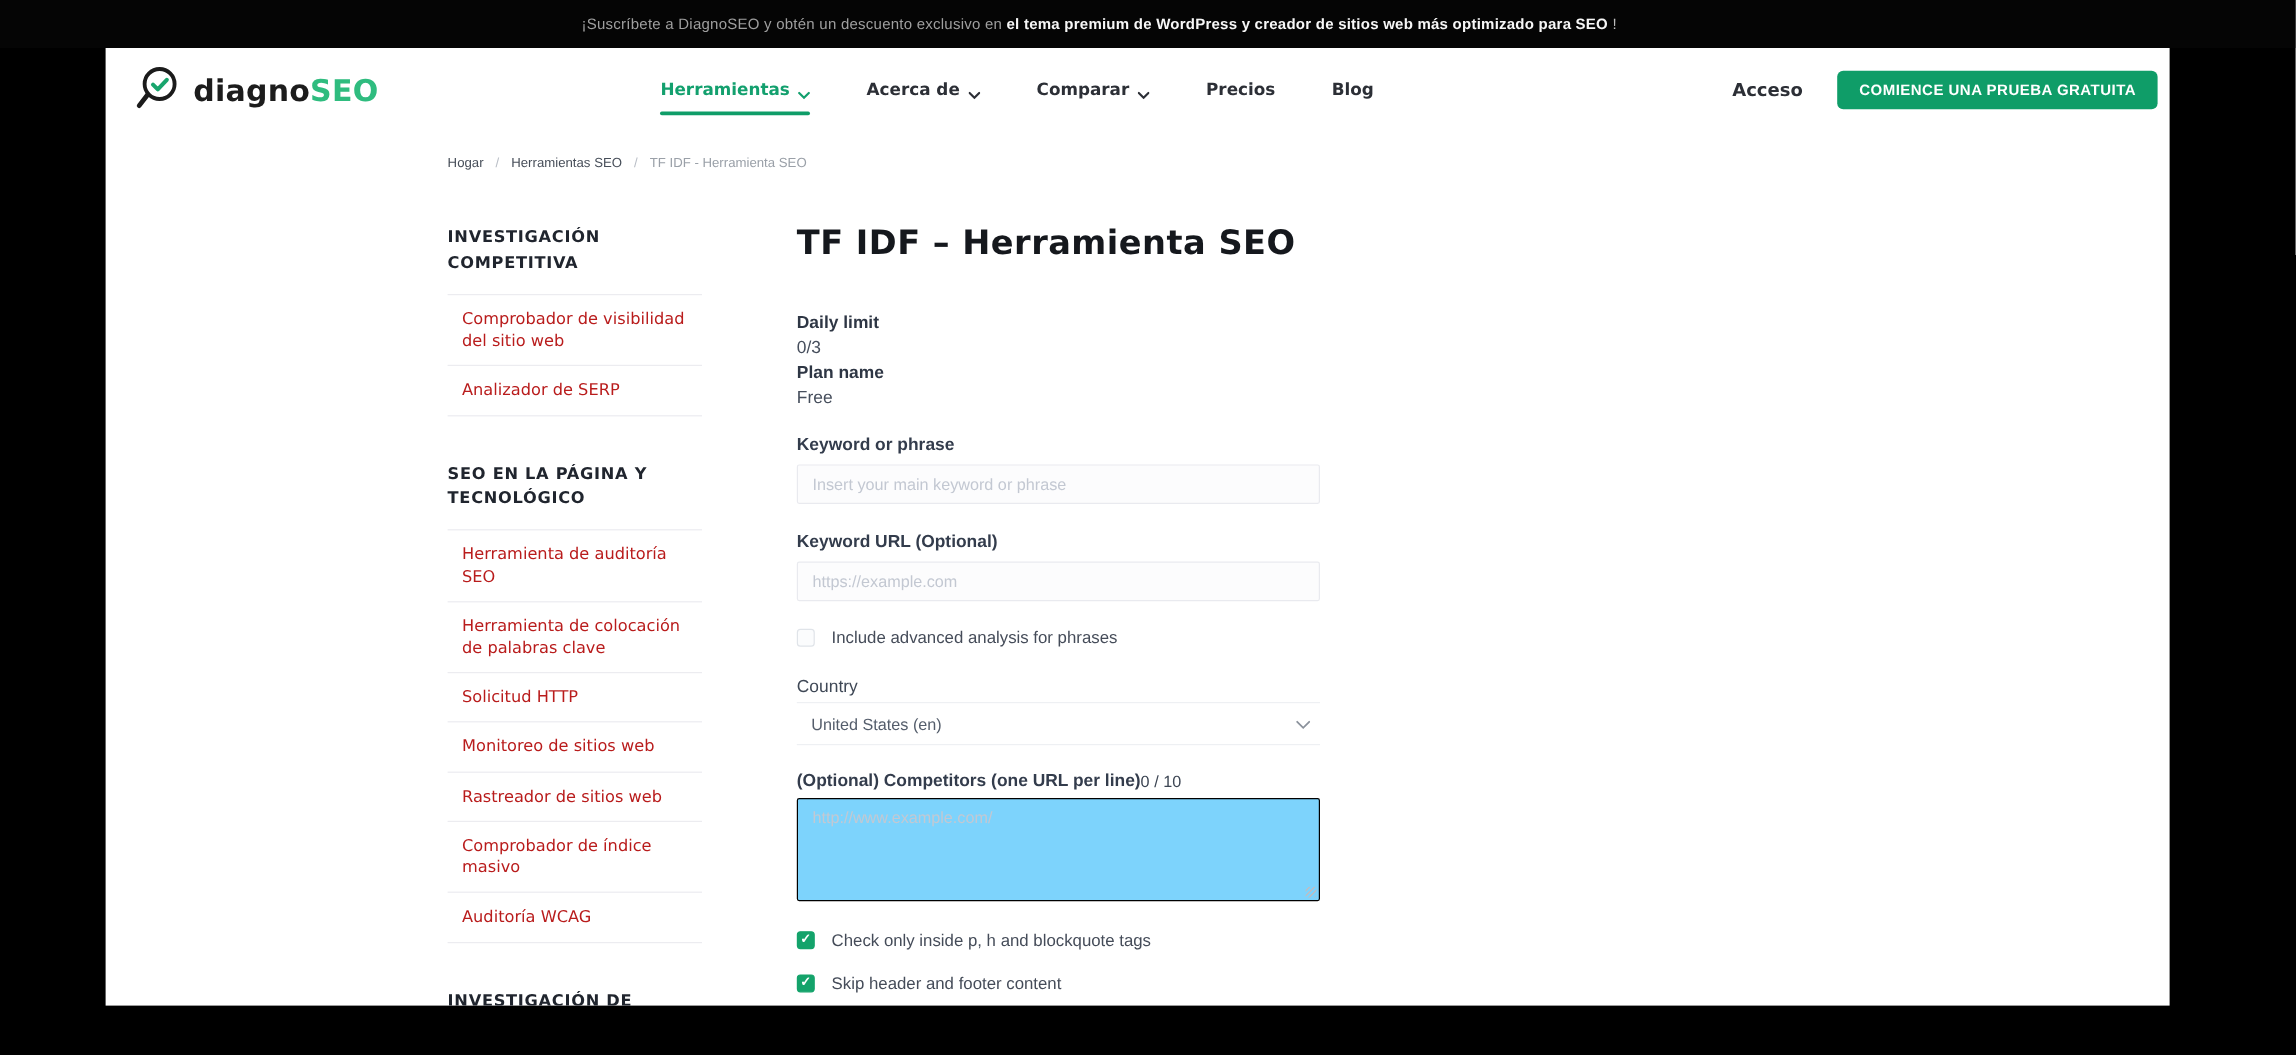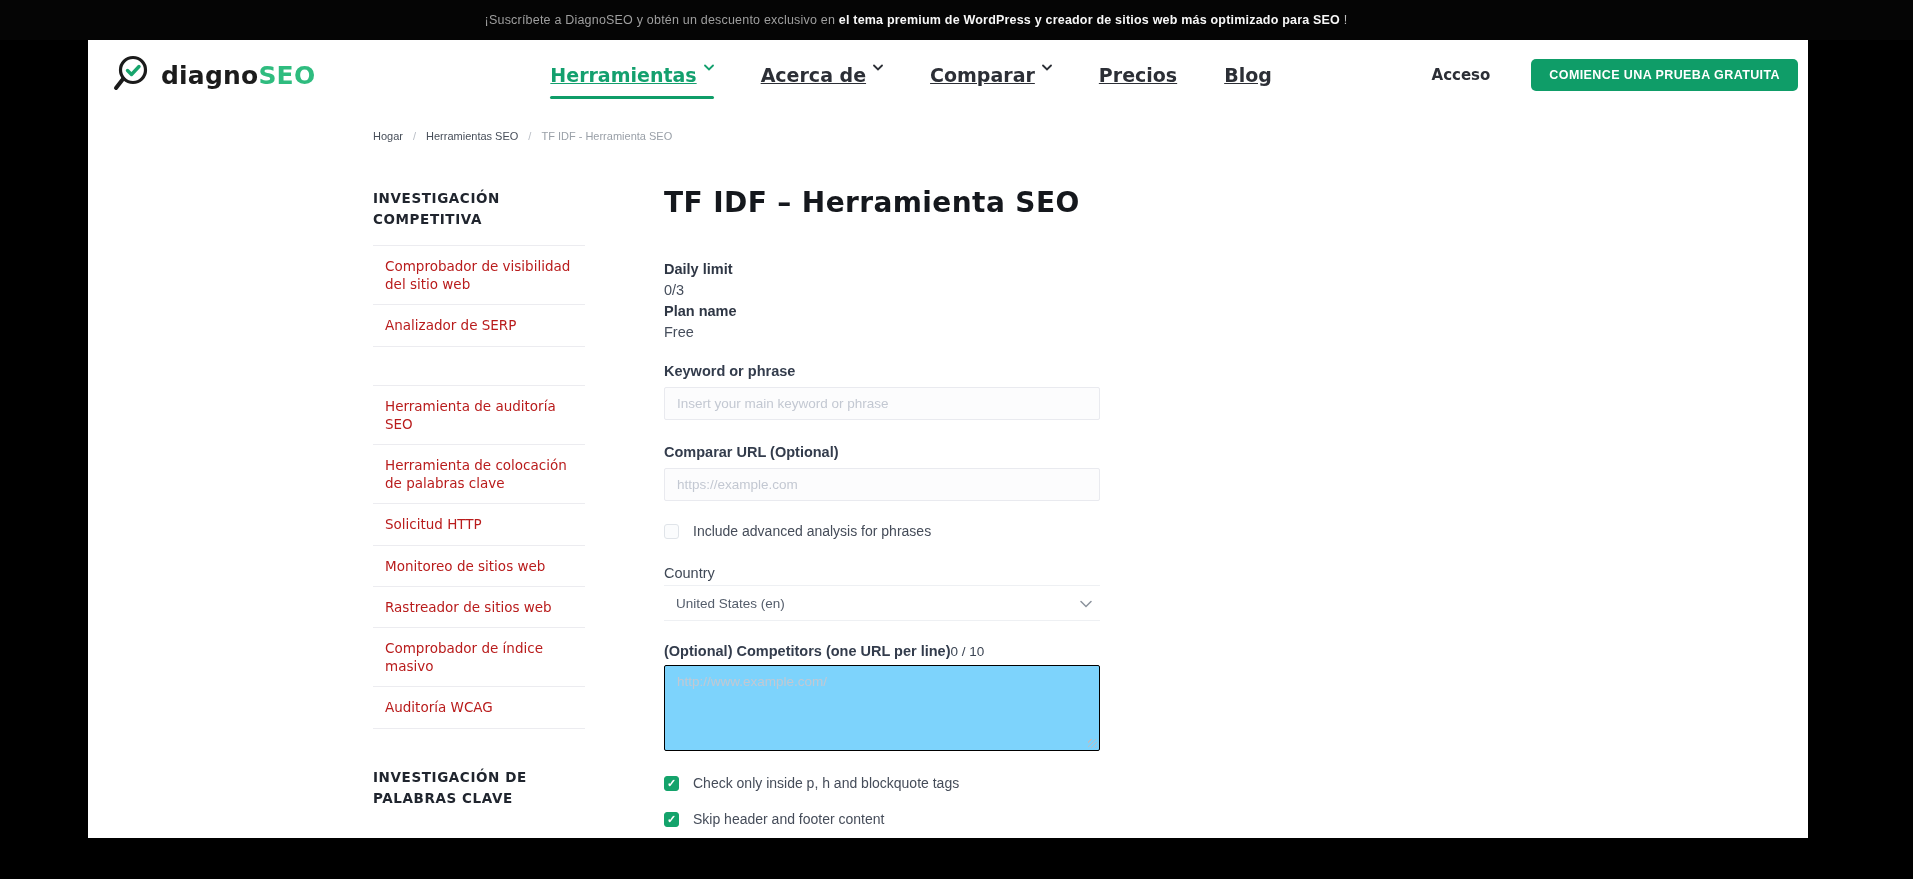--- a/index.html
+++ b/index.html
@@ -16,26 +16,26 @@
   
   .page { position:absolute; left:88px; top:40px; width:1720px; height:798px; background:#fff; overflow:hidden; }
 
   
   .site-header { display:flex; align-items:center; height:64px; padding:6px 10px 0 24px; }
   .logo { display:flex; align-items:center; gap:9px; cursor:pointer; }
   .logo-text { font-family:"DejaVu Sans", sans-serif; font-size:25px; font-weight:bold; letter-spacing:.2px; }
   .logo-text .lg-dark { color:#1c1c1c; }
   .logo-text .lg-green { color:#2fbc7f; }
   .main-nav { display:flex; align-items:center; gap:47px; margin-left:235px; font-family:"DejaVu Sans", sans-serif; }
-  .nav-item { position:relative; display:flex; align-items:flex-start; gap:7px; font-size:19px; font-weight:600; color:#2c2f36; cursor:pointer;text-decoration:underline; }
+  .nav-item { position:relative; display:flex; align-items:flex-end; gap:7px; font-size:14px; font-weight:600; color:#2c2f36; cursor:pointer; }
   .nav-item.active { color:#13a06e; }
   .nav-item.active::after { content:""; position:absolute; left:0; right:0; bottom:-13px; height:3px; background:#0f9d68; border-radius:2px; }
   .chev { display:inline-block; width:10px; height:7px; }
   .chev svg { display:block; }
-  .header-right { margin-left:auto; display:flex; align-items:center; gap:41px; }
+  .header-right { margin-left:auto; display:flex; align-items:center; gap:29px; }
   .login-link { font-family:"DejaVu Sans", sans-serif; font-size:15px; font-weight:600; color:#2c2f36; cursor:pointer; }
   .cta-btn { background:#0f9d68; color:#fff; border:none; border-radius:5px; height:32px; padding:0 18px;
              font-family:"Liberation Sans", sans-serif; font-size:12.5px; font-weight:bold; letter-spacing:.4px; cursor:pointer; }
 
   
   .breadcrumb { margin:26px 0 0 285px; font-size:11px; color:#474e59; display:flex; gap:10px; align-items:center; }
   .crumb { cursor:pointer; }
   .crumb-sep { color:#b9bec6; }
   .crumb-current { color:#9aa0a8; }
 
@@ -171,20 +171,21 @@
     <aside class="sidebar">
       <div class="side-section">
         <div class="side-title">INVESTIGACIÓN COMPETITIVA</div>
         <ul class="side-list">
           <li class="side-item">Comprobador de visibilidad del sitio web</li>
           <li class="side-item">Analizador de SERP</li>
         </ul>
       </div>
 
       <div class="side-section">
+        <div class="side-title">SEO EN LA PÁGINA Y TECNOLÓGICO</div>
         <ul class="side-list">
           <li class="side-item">Herramienta de auditoría SEO</li>
           <li class="side-item">Herramienta de colocación de palabras clave</li>
           <li class="side-item">Solicitud HTTP</li>
           <li class="side-item">Monitoreo de sitios web</li>
           <li class="side-item">Rastreador de sitios web</li>
           <li class="side-item">Comprobador de índice masivo</li>
           <li class="side-item">Auditoría WCAG</li>
         </ul>
       </div>
@@ -207,21 +208,21 @@
           <span class="plan-value">Free</span>
         </div>
       </div>
 
       <div class="mt-keyword">
         <div class="field-label">Keyword or phrase</div>
         <input class="text-input" type="text" placeholder="Insert your main keyword or phrase" style="">
       </div>
 
       <div class="mt-website">
-        <div class="field-label">Comparar URL (Optional)</div>
+        <div class="field-label">Keyword URL (Optional)</div>
         <input class="text-input" type="text" placeholder="https://example.com" style="">
       </div>
 
       <div class="checkbox-row mt-advanced">
         <span class="checkbox"></span>
         <span class="checkbox-label">Include advanced analysis for phrases</span>
       </div>
 
       <div class="country-block">
         <div class="field-label regular">Country</div>

